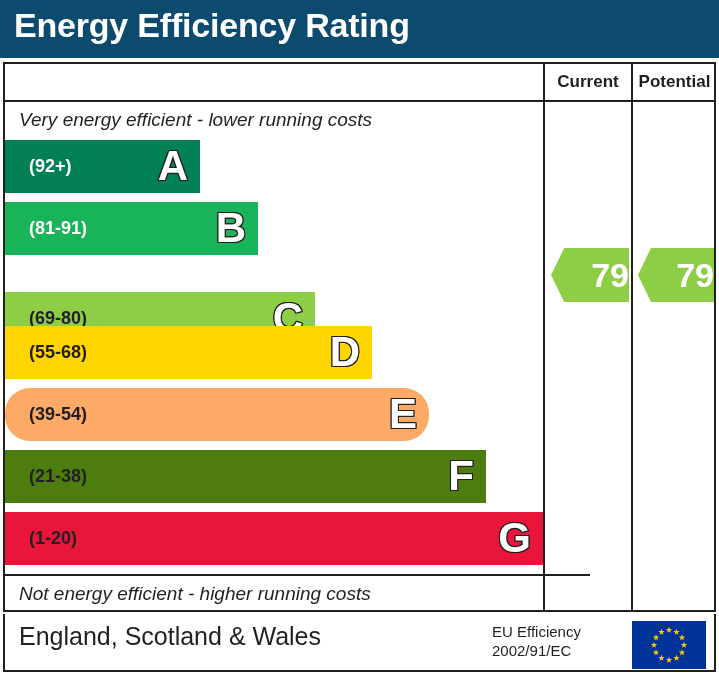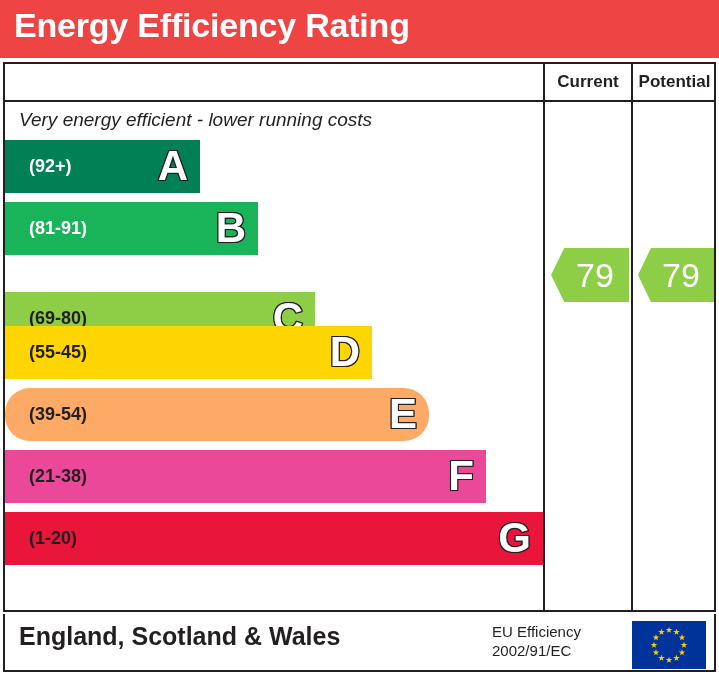--- a/index.html
+++ b/index.html
@@ -23,21 +23,21 @@
     overflow: hidden;
   }
 
   
   .title-bar {
     position: absolute;
     left: 0;
     top: 0;
     width: 719px;
     height: 58px;
-    background: #ef4444;
+    background: #0c4a6e;
     box-sizing: border-box;
   }
   .title-text {
     position: absolute;
     left: 14px;
     top: 6px;
     font-size: 34px;
     font-weight: bold;
     color: #ffffff;
     letter-spacing: -0.2px;
@@ -170,46 +170,46 @@
   .arrow-shape {
     position: absolute;
     inset: 0;
     clip-path: polygon(0% 50%, 17% 0%, 100% 0%, 100% 100%, 17% 100%);
   }
   .arrow-value {
     position: absolute;
     left: 0; right: 0; top: 0;
     height: 66px;
     line-height: 54px;
-    text-align: center;
+    text-align: right;
     padding-left: 10px;
     box-sizing: border-box;
     font-size: 34px;
-    font-weight: normal;
+    font-weight: bold;
     color: #ffffff;
   }
 
   
   .footer {
     position: absolute;
     left: 3px;
     top: 614px;
     width: 713px;
     height: 58px;
     box-sizing: border-box;
     border: 2px solid #231f20;
     border-top: none;
     background: #ffffff;
   }
   .region-text {
     position: absolute;
     left: 14px;
     top: 8px;
     font-size: 25px;
-    font-weight: bold;
+    font-weight: normal;
     color: #231f20;
     white-space: nowrap;
   }
   .directive {
     position: absolute;
     right: 92px;
     top: 8px;
     width: 130px;
     font-size: 15px;
     color: #231f20;
@@ -263,28 +263,28 @@
       </div>
       <div class="band dark" style="top: 62px; width: 253px; background: rgb(25, 180, 89);">
         <span class="band-range">(81-91)</span>
         <span class="band-letter">B</span>
       </div>
       <div class="band" style="top: 124px; width: 310px; background: rgb(141, 206, 70); margin-top: 28px;">
         <span class="band-range">(69-80)</span>
         <span class="band-letter">C</span>
       </div>
       <div class="band" style="top: 186px; width: 367px; background: rgb(255, 213, 0);">
-        <span class="band-range">(55-45)</span>
+        <span class="band-range">(55-68)</span>
         <span class="band-letter">D</span>
       </div>
       <div class="band" style="top: 248px; width: 424px; background: rgb(252, 170, 101); border-radius: 25px;">
         <span class="band-range">(39-54)</span>
         <span class="band-letter">E</span>
       </div>
-      <div class="band" style="top: 310px; width: 481px; background: #ec4899;">
+      <div class="band" style="top: 310px; width: 481px; background: #4d7c0f;">
         <span class="band-range">(21-38)</span>
         <span class="band-letter">F</span>
       </div>
       <div class="band" style="top: 372px; width: 538px; background: rgb(233, 21, 59);">
         <span class="band-range">(1-20)</span>
         <span class="band-letter">G</span>
       </div>
     </div>
 
     <div class="rating-wrap current">
@@ -294,20 +294,21 @@
       </div>
     </div>
 
     <div class="rating-wrap potential">
       <div class="arrow">
         <span class="arrow-shape" style="background: rgb(141, 206, 70);"></span>
         <span class="arrow-value">79</span>
       </div>
     </div>
 
+    <div class="caption bottom">Not energy efficient - higher running costs</div>
   </div>
 
   <div class="footer">
     <div class="region-text">England, Scotland &amp; Wales</div>
     <div class="directive">
       <div>EU Efficiency</div>
       <div>2002/91/EC</div>
     </div>
     <div class="eu-flag" id="eu-flag">
         <span class="star" style="background: rgb(255, 204, 0); left: 33.5px; top: 5.5px;"></span>

